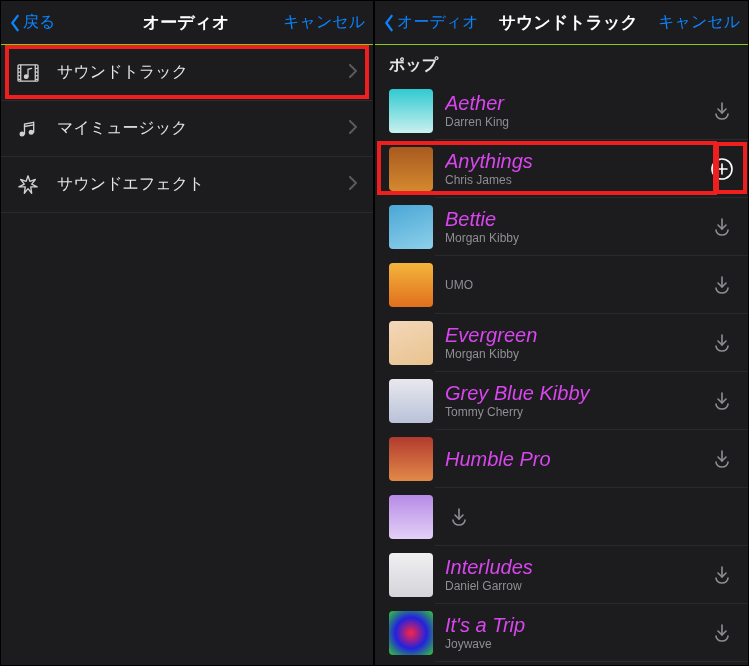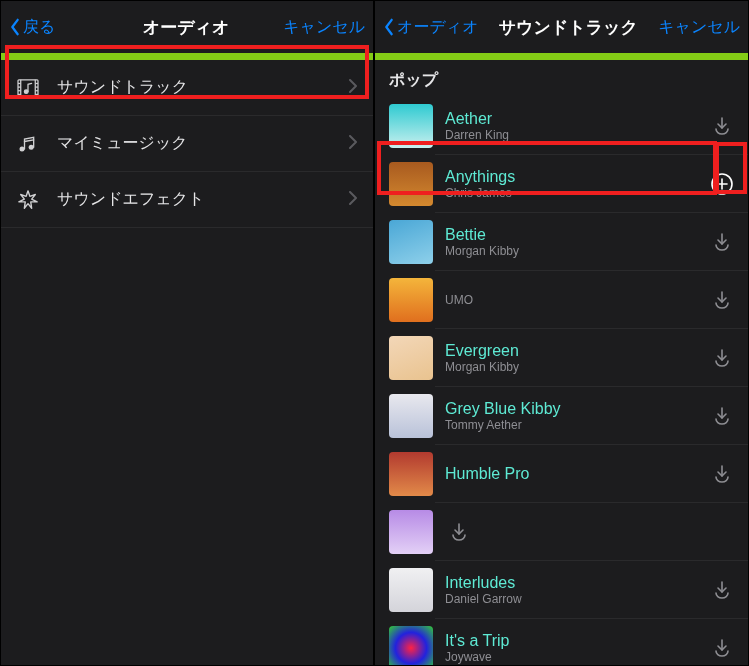--- a/index.html
+++ b/index.html
@@ -15,27 +15,27 @@
     background: #1c1c1e;
     border: 1px solid #000;
     position: relative;
     overflow: hidden;
   }
   .panel-left { width: 374px; height: 666px; }
   .panel-right { width: 375px; height: 666px; }
 
   
   .navbar {
-    height: 59px;
+    height: 44px;
     display: flex;
     align-items: center;
     justify-content: space-between;
     padding: 1px 8px;
     background: #1c1c1e;
-    border-bottom: 7px solid #84cc16;
+    border-bottom: 1px solid #84cc16;
   }
   .nav-left, .nav-right {
     color: #0a84ff;
     font-size: 16px;
     display: flex;
     align-items: center;
     gap: 2px;
     cursor: pointer;
     min-width: 80px;
   }
@@ -140,26 +140,27 @@
     padding: 2px;
   }
   .track-text {
     flex: 1;
     display: flex;
     flex-direction: column;
     justify-content: center;
     min-width: 0;
   }
   .track-title {
-    color: #5eead4;
-    font-size: 16px;
+    color: #d946ef;
+    font-size: 20px;
     line-height: 1.15;
     white-space: nowrap;
     overflow: hidden;
     text-overflow: ellipsis;
+    font-style: italic;
   }
   .track-artist {
     color: #8e8e93;
     font-size: 12px;
     line-height: 1.2;
   }
   .track-action {
     width: 28px; height: 28px;
     flex: 0 0 28px;
     display: flex;
@@ -349,21 +350,21 @@
             <path d="M6 15 A6 5 0 0 0 12 20 A6 5 0 0 0 18 15"></path>
             <line x1="12" y1="4" x2="12" y2="14"></line>
             <polyline points="8,10 12,14 16,10"></polyline>
           </svg>
         </div>
       </div>
       <div class="track-row">
         <div class="artwork art-5"></div>
         <div class="track-text">
           <div class="track-title">Grey Blue Kibby</div>
-          <div class="track-artist">Tommy Aether</div>
+          <div class="track-artist">Tommy Cherry</div>
         </div>
         <div class="track-action">
           <svg width="24" height="24" viewBox="0 0 24 24" fill="none" stroke="#8e8e93" stroke-width="1.6" stroke-linecap="round" stroke-linejoin="round">
             <path d="M6 15 A6 5 0 0 0 12 20 A6 5 0 0 0 18 15"></path>
             <line x1="12" y1="4" x2="12" y2="14"></line>
             <polyline points="8,10 12,14 16,10"></polyline>
           </svg>
         </div>
       </div>
       <div class="track-row">

